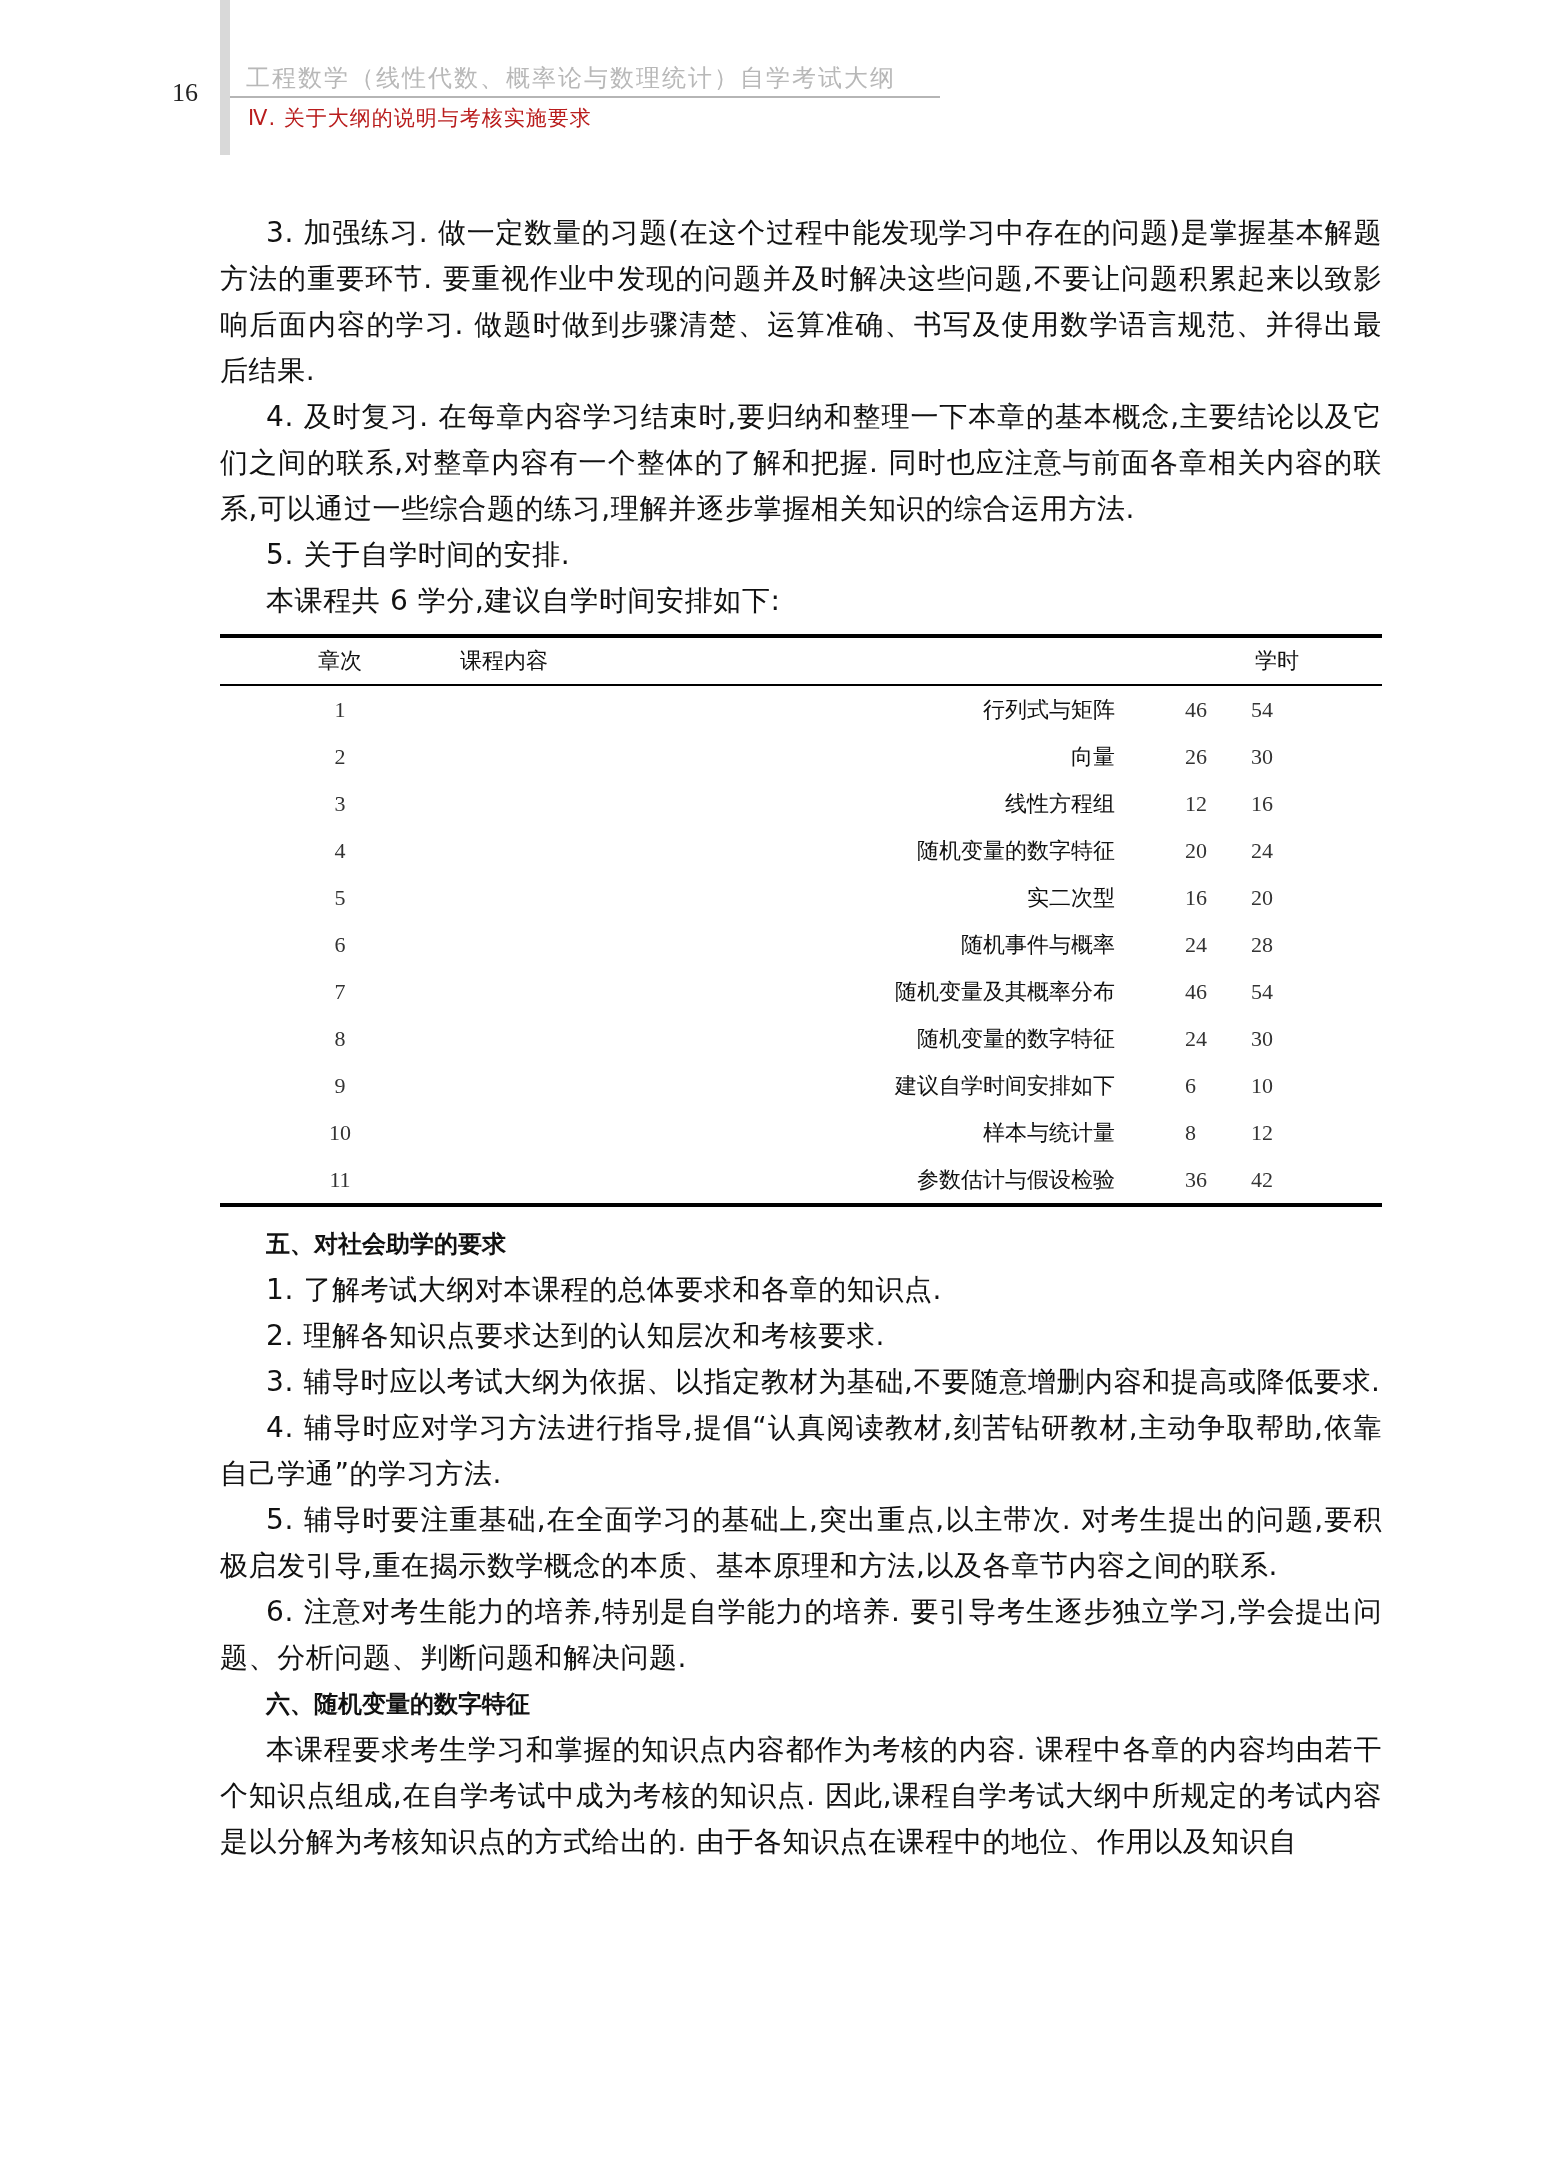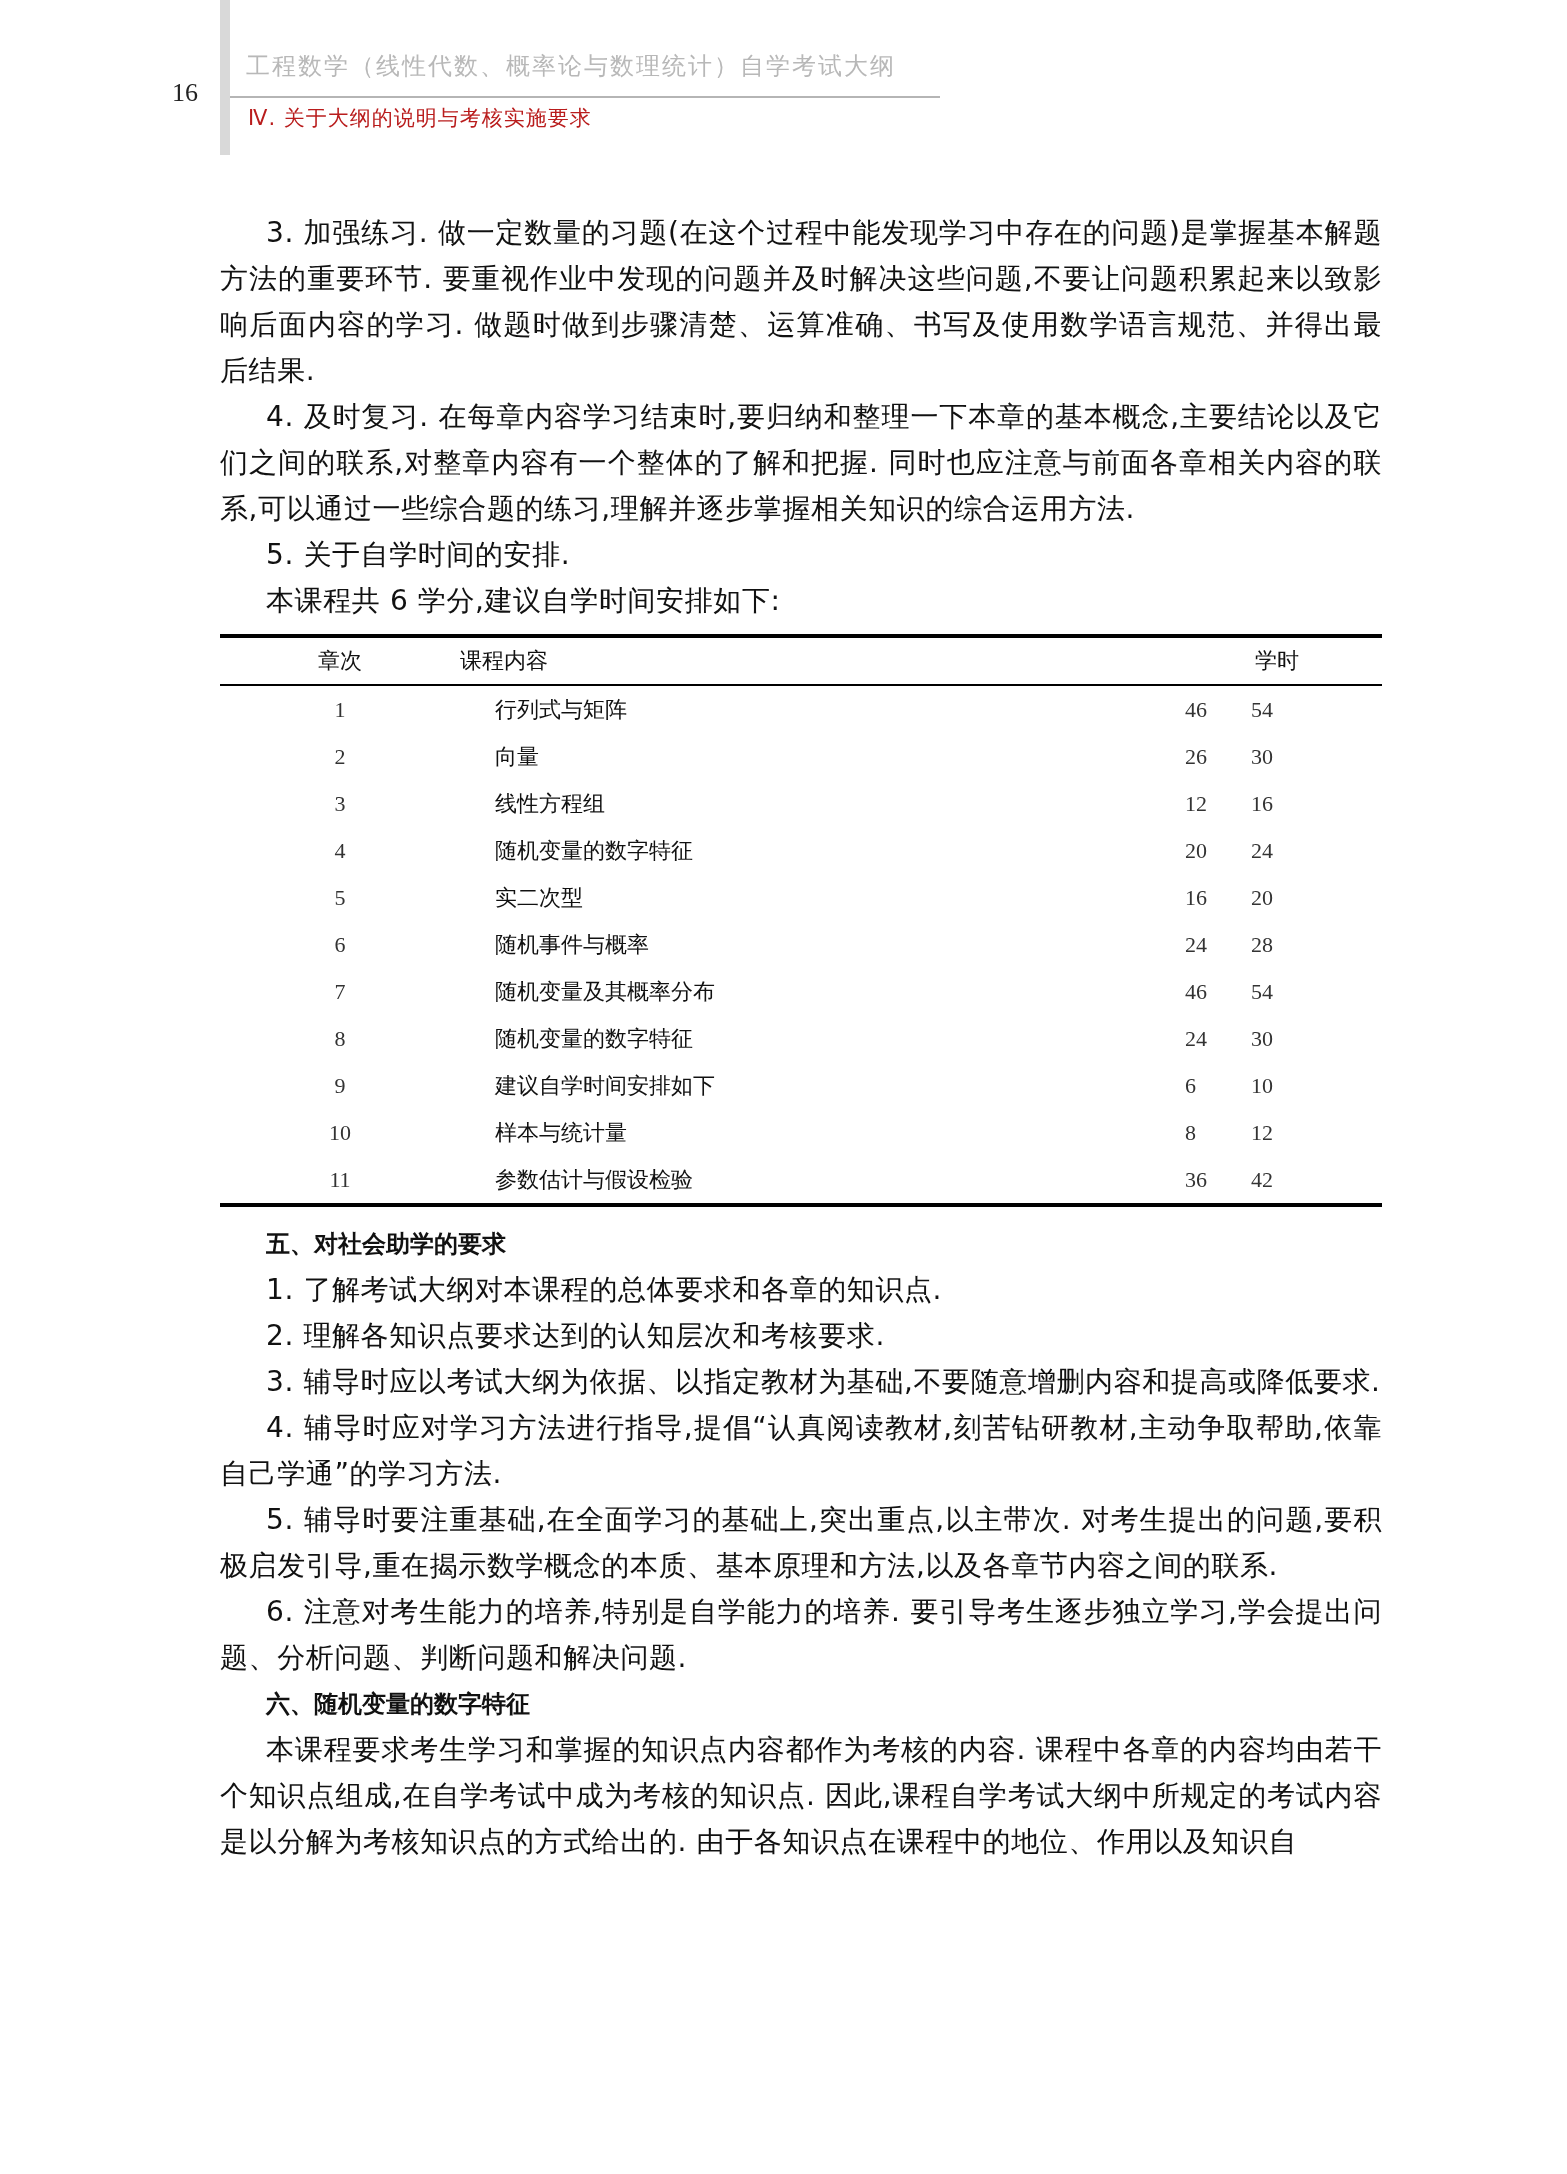--- a/index.html
+++ b/index.html
@@ -1,36 +1,36 @@
 <!DOCTYPE html>
 <html><head>
 <meta charset="utf-8">
 <style>
   html, body { margin:0; padding:0; background:#ffffff; }
   body { width:1567px; height:2174px; position:relative; overflow:hidden;
          font-family:"DejaVu Sans", "Liberation Sans", sans-serif; color:#111; }
   .side-bar { position:absolute; left:220px; top:0; width:10px; height:155px; background:#d9d9d9; }
   .page-num { position:absolute; left:172px; top:78px; font-family:"Liberation Serif", serif;
               font-size:26px; color:#222; }
-  .running-title { position:absolute; left:246px; top:50px; font-size:24px; color:#b8b8b8; letter-spacing:2px; }
+  .running-title { position:absolute; left:246px; top:62px; font-size:24px; color:#b8b8b8; letter-spacing:2px; }
   .running-rule { position:absolute; left:230px; top:96px; width:710px; height:2px; background:#b5b5b5; }
   .section-label { position:absolute; left:248px; top:104px; font-size:21px; color:#b91c1c; letter-spacing:1px; }
 
   .body { position:absolute; left:220px; top:210px; width:1162px; }
   .p { font-size:28px; line-height:46px; margin:0; text-align:justify; letter-spacing:0.6px; }
   .p.indent { text-indent:46px; }
   .h { font-size:24px; line-height:46px; margin:0; text-indent:46px; font-weight:bold; }
 
   .table { width:1162px; border-collapse:collapse; margin-top:10px; margin-bottom:14px; font-size:22px; }
   .table thead tr { border-top:4px solid #000; border-bottom:2px solid #000; }
   .table tbody tr:last-child { border-bottom:4px solid #000; }
   .table th { font-weight:normal; height:46px; padding:0; }
   .table td { height:47px; padding:0; }
   .c-ch { width:240px; text-align:center; }
-  .c-content { width:620px; text-align:left; padding-left:35px !important; }
+  .c-content { width:620px; text-align:right; padding-left:35px !important; }
   .th-content { text-align:left; padding-right:140px !important; }
   .c-hours { text-align:left; }
   .hours-low { display:inline-block; width:38px; text-align:left; font-family:"Liberation Serif", serif; color:#333; }
   .hours-high { display:inline-block; width:50px; text-align:right; font-family:"Liberation Serif", serif; color:#333; }
   .th-hours { text-align:left; padding-left:140px !important; }
   .num { font-family:"Liberation Serif", serif; color:#333; }
 </style>
 </head>
 <body>
 

